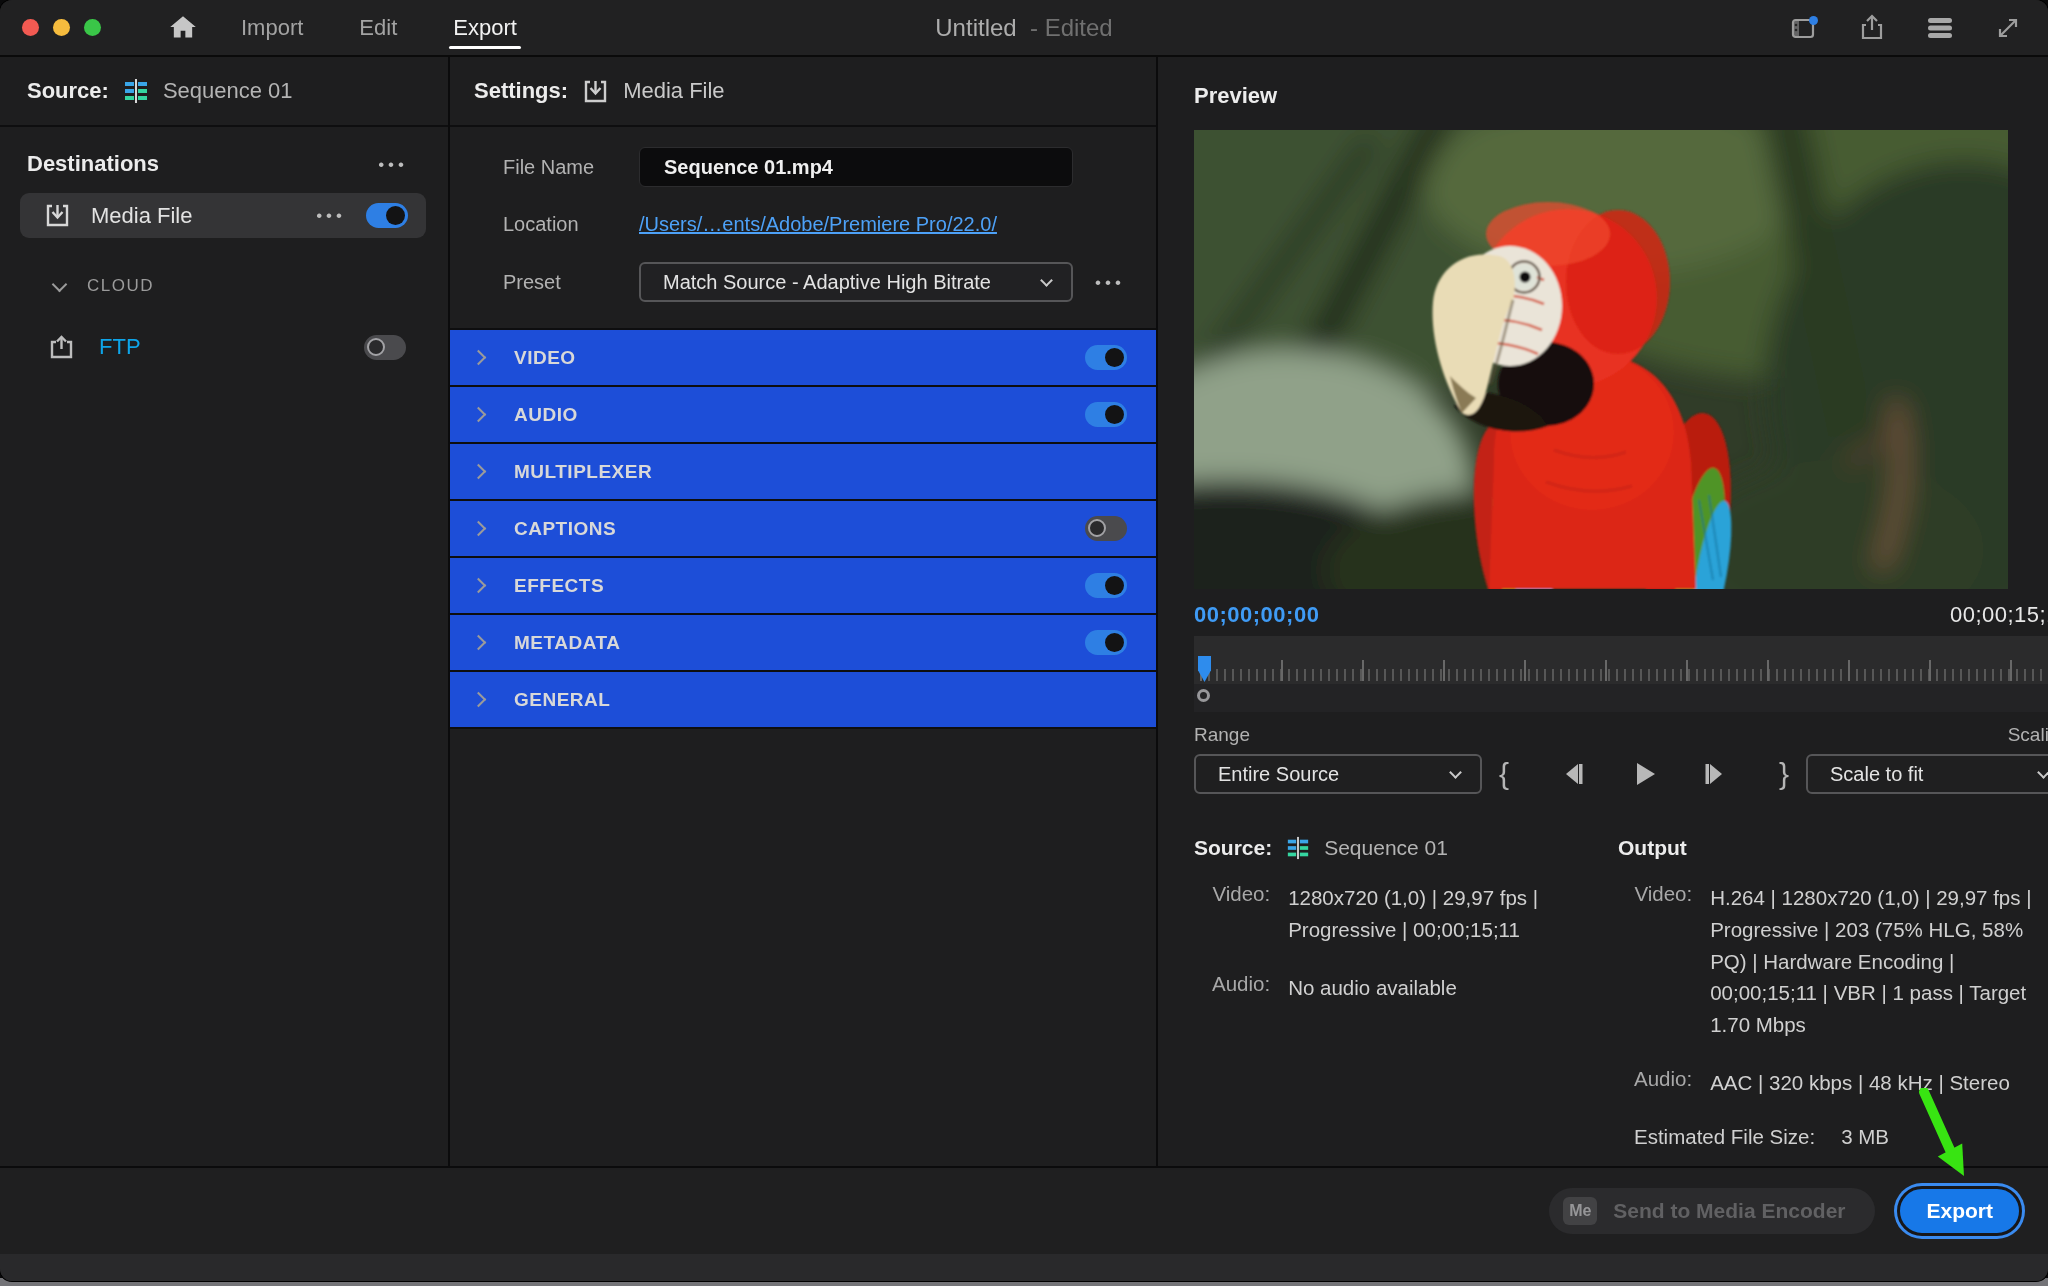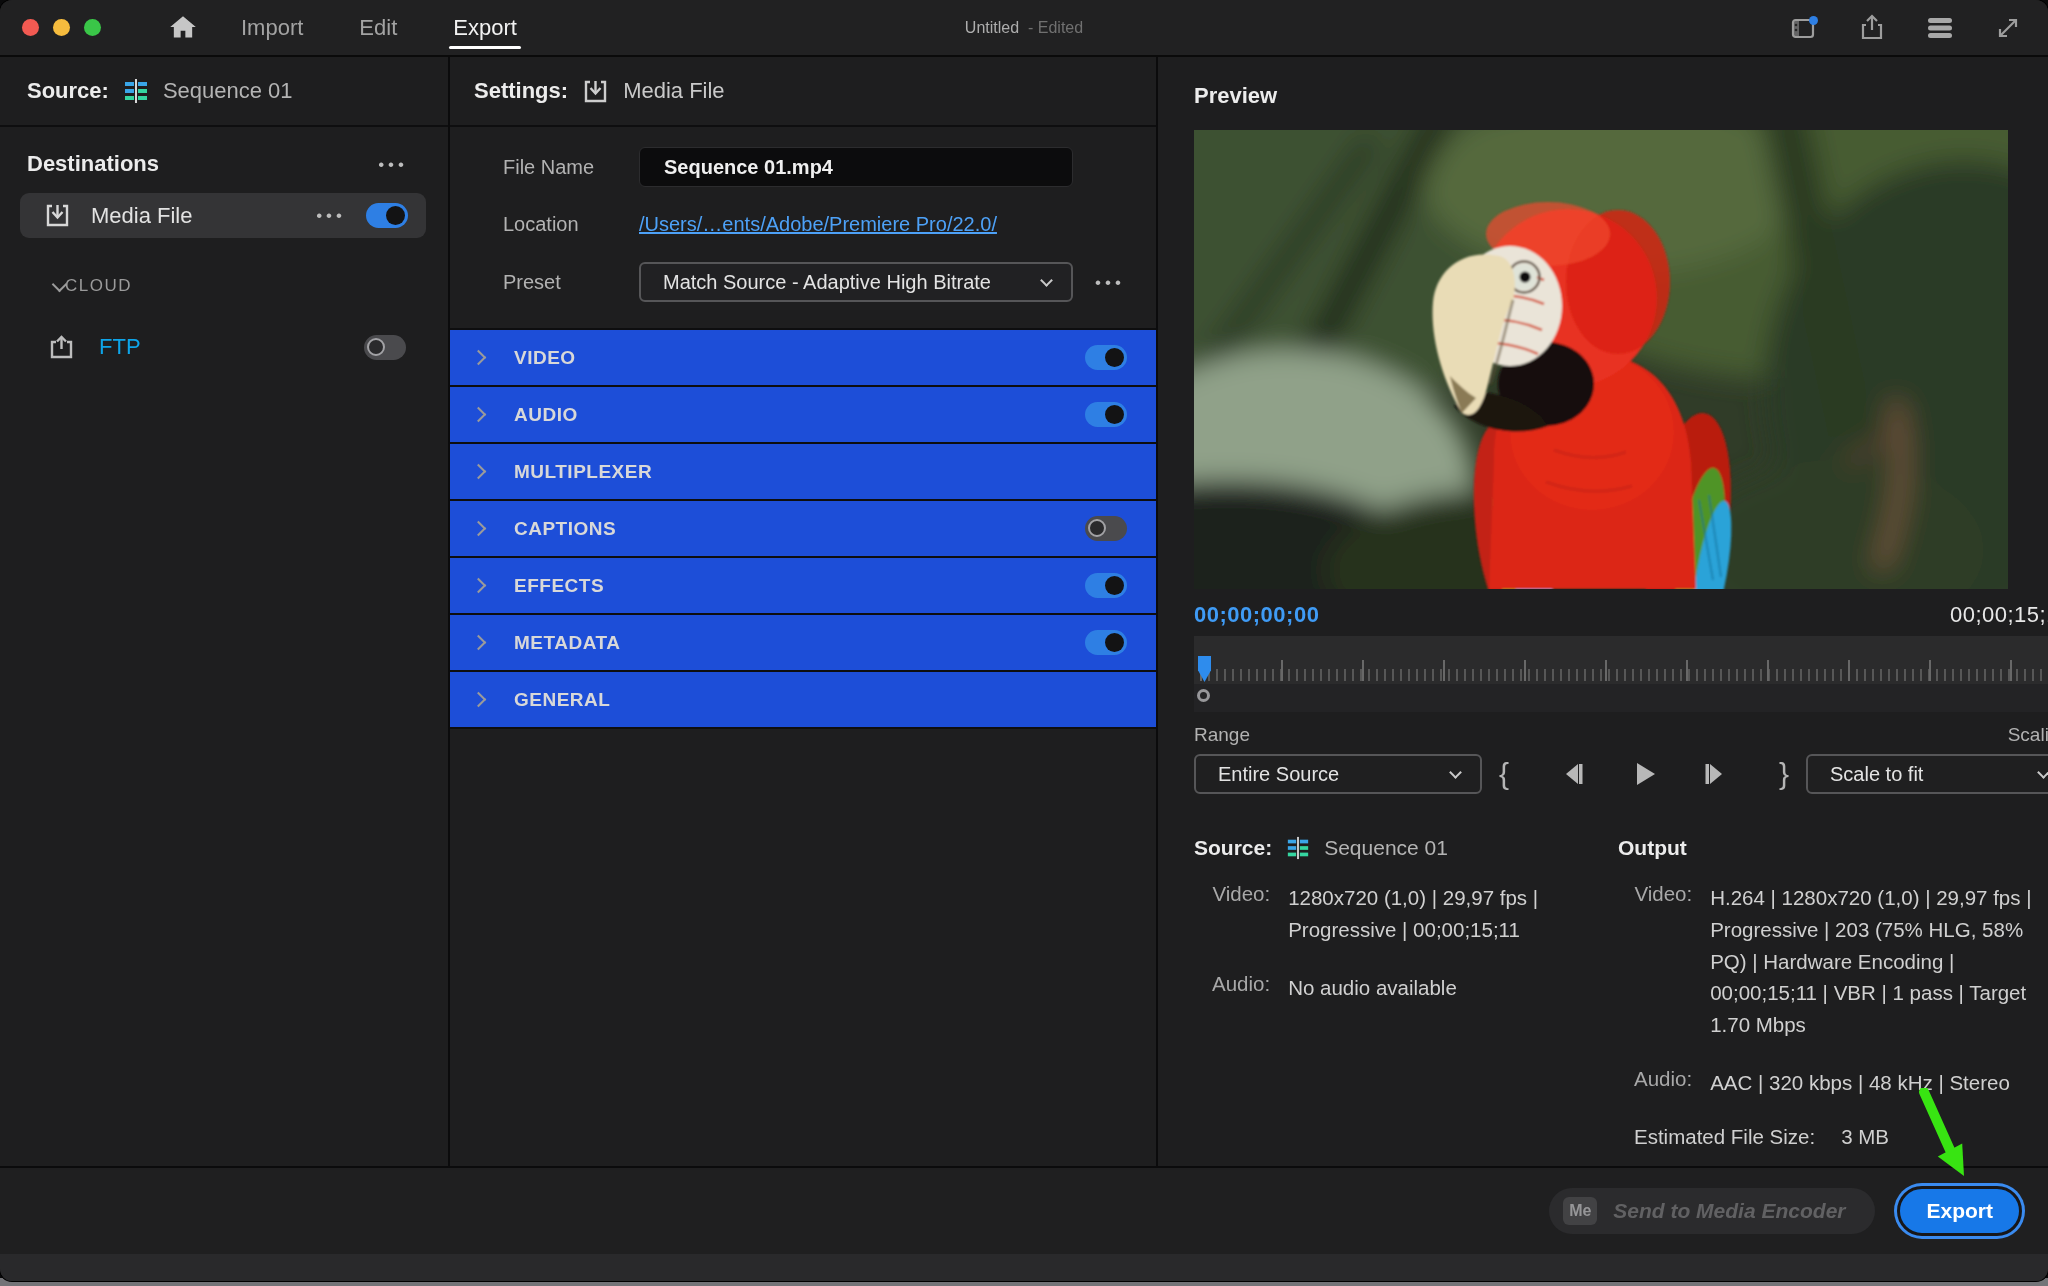--- a/index.html
+++ b/index.html
@@ -19,40 +19,40 @@
   .light { width:17px; height:17px; border-radius:50%; }
   .light.red    { background:#f25a52; }
   .light.yellow { background:#f6bc3e; }
   .light.green  { background:#3ac648; }
   .home-btn { margin-left:66px; display:flex; align-items:center; }
   .tabs { display:flex; margin-left:40px; gap:52px; }
   .tab { font-size:22px; color:#a3a3a3; position:relative; padding:12px 2px; cursor:default; }
   .tab.active { color:#f2f2f2; }
   .tab.active::after { content:""; position:absolute; left:-2px; right:-2px; bottom:4px;
                        height:3px; background:#ffffff; border-radius:2px; }
-  .win-title { position:absolute; left:0; right:0; text-align:center; font-size:16px; color:#adadad; pointer-events:none; }
+  .win-title { position:absolute; left:0; right:0; text-align:center; font-size:24px; color:#adadad; pointer-events:none; }
   .win-title .suffix { color:#707070; }
   .tb-icons { position:absolute; right:24px; display:flex; gap:36px; align-items:center; }
   .tb-icon { width:32px; height:32px; display:flex; align-items:center; justify-content:center; }
 
   
   .main { flex:1 1 auto; display:flex; min-height:0; }
 
   
   .sidebar { width:450px; flex:0 0 450px; background:#1e1e1f; border-right:2px solid #0b0b0c; }
   .source-row { height:70px; border-bottom:2px solid #0e0e0f; display:flex; align-items:center; padding-left:27px; gap:14px; }
   .source-label { font-weight:bold; font-size:22px; color:#ececec; }
   .source-name { font-size:22px; color:#b4b4b4; }
   .dest-header { margin-top:24px; padding:0 40px 0 27px; display:flex; align-items:center; justify-content:space-between; }
   .dest-title { font-weight:bold; font-size:22px; color:#ececec; }
   .dots { color:#bdbdbd; font-size:17px; letter-spacing:4px; line-height:1; cursor:default; }
   .dest-item { margin:16px 22px 0 20px; height:45px; background:#343436; border-radius:9px;
                display:flex; align-items:center; padding:0 18px 0 24px; gap:20px; }
   .dest-item-label { font-size:22px; color:#e2e2e2; flex:1; }
-  .cloud-row { margin-top:28px; padding-left:54px; display:flex; align-items:center; height:40px; }
+  .cloud-row { margin-top:28px; padding-left:54px; display:flex; align-items:center; gap:22px; height:40px; }
   .cloud-label { font-size:17px; color:#9b9b9b; letter-spacing:1.5px; }
   .ftp-row { margin-top:18px; padding:0 42px 0 48px; height:46px; display:flex; align-items:center; gap:24px; }
   .ftp-label { font-size:22px; color:#0ea5e9; flex:1; }
 
   
   .chev { display:inline-block; width:11px; height:11px;
           border-right:2.5px solid #9b9b9b; border-bottom:2.5px solid #9b9b9b; }
   .chev.down  { transform:rotate(45deg); margin-top:-4px; }
   .chev.right { transform:rotate(-45deg); }
   .chev.small { width:9px; height:9px; border-color:#c9c9c9; }
@@ -131,21 +131,21 @@
   .estimate-row { margin-top:26px; padding-left:16px; display:flex; gap:26px; }
   .estimate-label, .estimate-value { font-size:20.5px; color:#d0d0d0; }
 
   
   .bottombar { flex:0 0 88px; height:88px; background:#1f1f20; border-top:2px solid #0b0b0c;
                display:flex; align-items:center; justify-content:flex-end; gap:22px; padding-right:26px; }
   .btn-send { height:46px; border-radius:23px; background:#2b2b2d; border:none; display:flex; align-items:center;
               gap:16px; padding:0 30px 0 14px; cursor:default; }
   .me-badge { width:34px; height:28px; border-radius:6px; background:#424244; color:#969698;
               font-size:16px; font-weight:bold; display:flex; align-items:center; justify-content:center; }
-  .btn-send-label { font-size:21px; font-weight:bold; color:#616163;font-style:italic; }
+  .btn-send-label { font-size:21px; font-weight:bold; color:#616163; }
   .btn-export { height:50px; min-width:112px; border-radius:26px; background:#1778e8;
                 border:3px solid #17171a; box-shadow:0 0 0 3px #3a8bf0; color:#ffffff;
                 font-size:21px; font-weight:bold; font-family:"Liberation Sans",sans-serif;
                 padding:0 26px; cursor:pointer; }
   .bottom-strip { flex:0 0 27px; height:27px; background:#29292b; }
 
   .annotation-arrow { position:absolute; left:1912px; top:1088px; width:70px; height:96px; pointer-events:none; }
 
   .icon-stroke { stroke:#9d9d9d; fill:none; stroke-width:2.2; }
   .seq-icon { flex:0 0 auto; }

